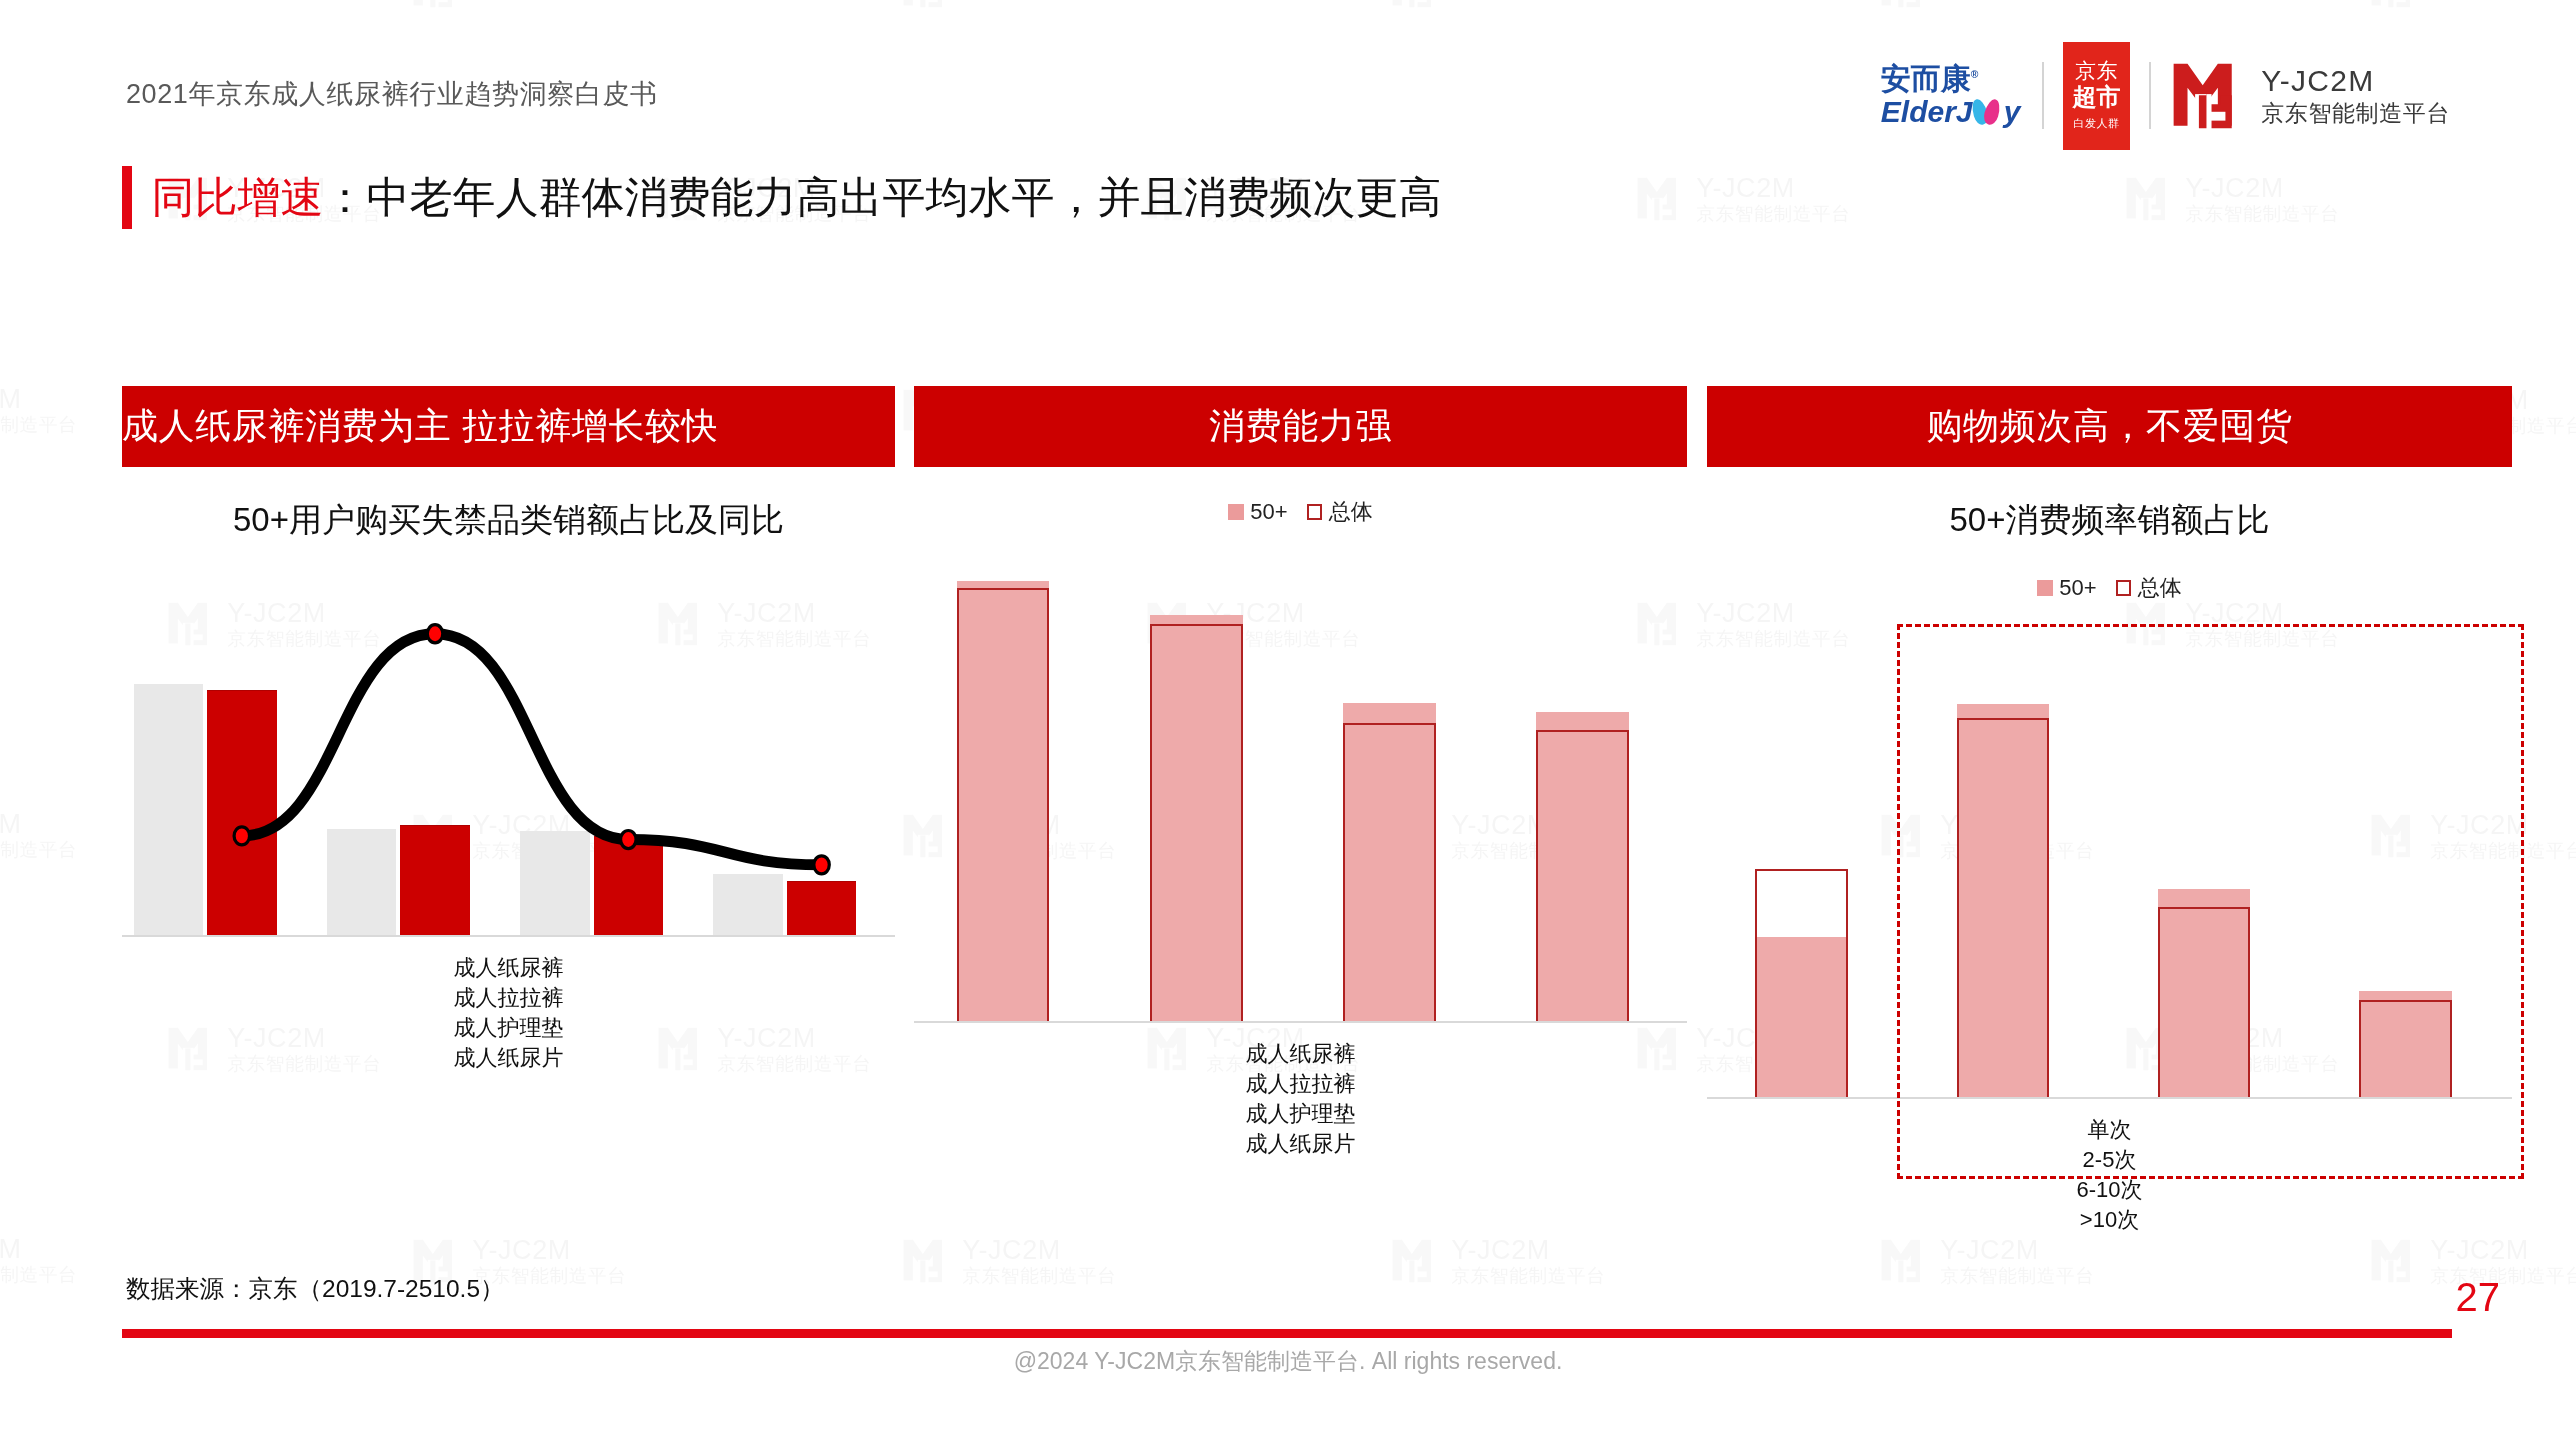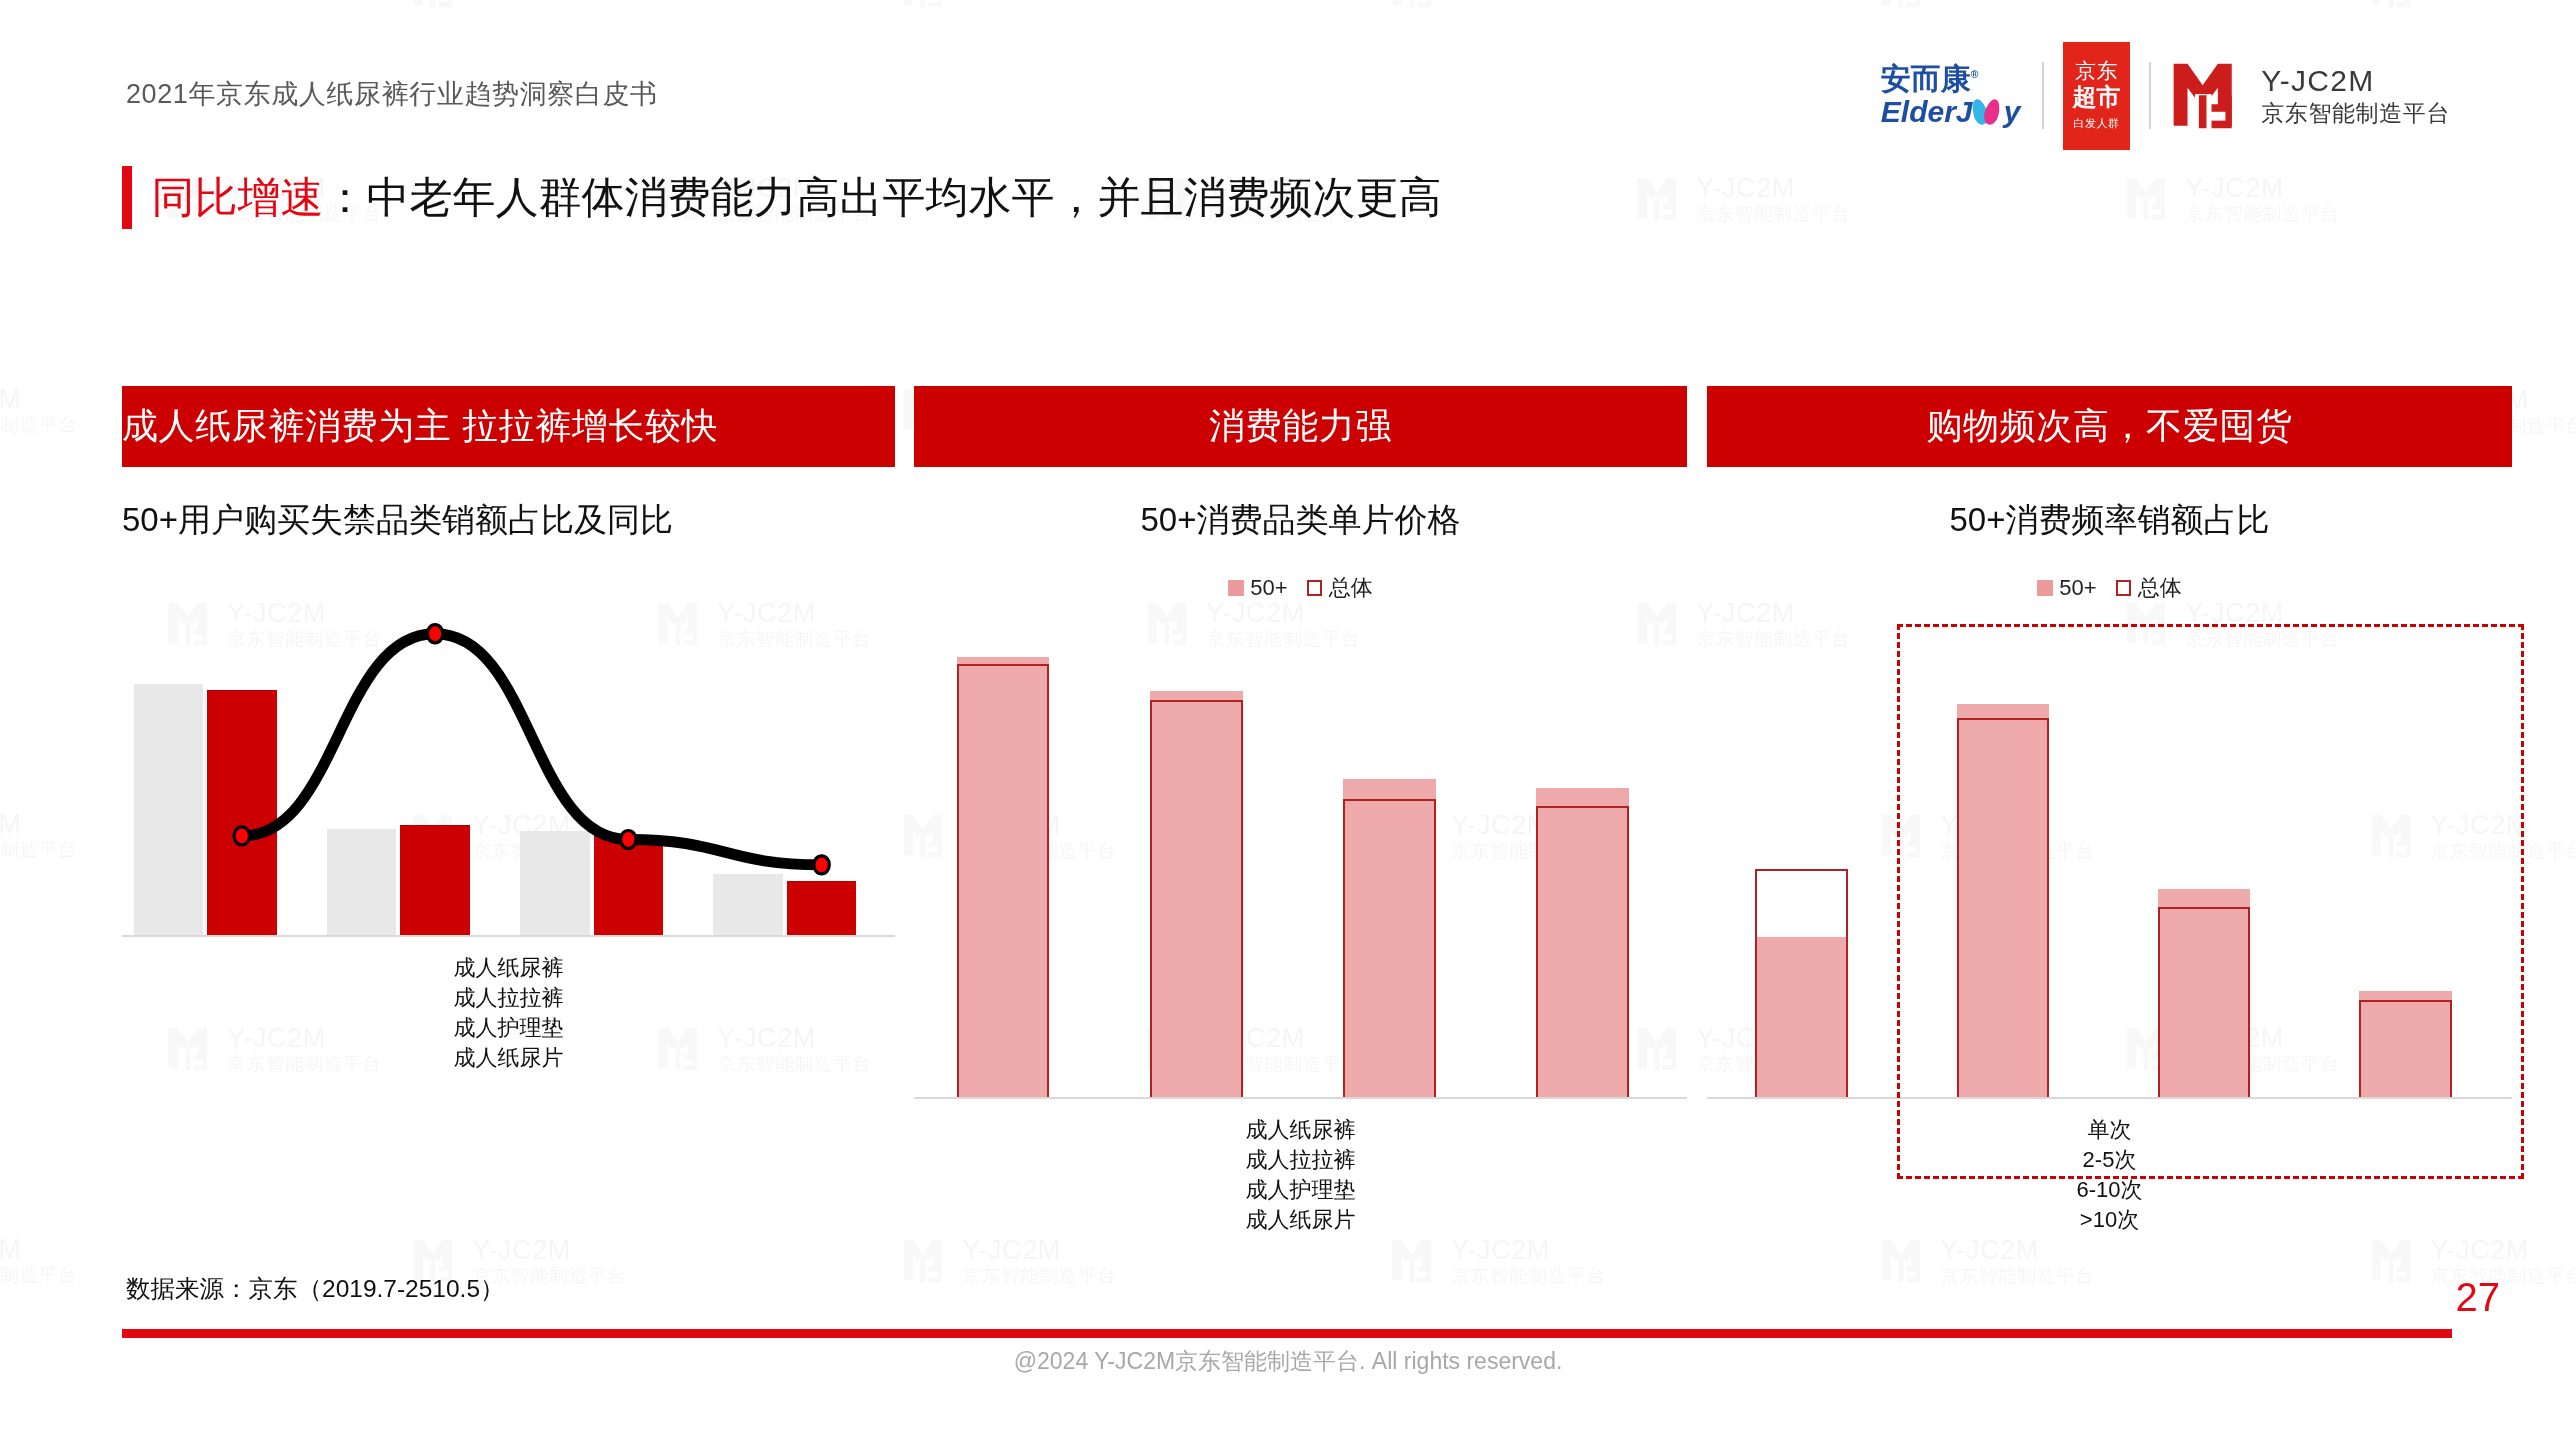--- a/index.html
+++ b/index.html
@@ -98,21 +98,21 @@
     height:81px;background:#cc0000;
     display:flex;align-items:center;
     color:#fff;font-size:36px;letter-spacing:0.6px;
   }
   .banner.center{justify-content:center;}
   .banner.left{}
 
   .subtitle{
     margin-top:31px;font-size:33px;color:#111;letter-spacing:0px;white-space:nowrap;
   }
-  #panel1 .subtitle{text-align:left;}
+  #panel1 .subtitle{text-align:center;}
   #panel2 .subtitle,#panel3 .subtitle{text-align:center;}
 
   .legend{display:flex;align-items:center;margin-top:30px;font-size:22px;color:#222;}
   #panel1 .legend{padding-left:39px;gap:23px;}
   #panel2 .legend,#panel3 .legend{justify-content:center;gap:19.3px;}
   .legend .item{display:flex;align-items:center;gap:6.4px;white-space:nowrap;}
   .sw-gray{width:36px;height:19.3px;background:#e8e8e8;}
   .sw-red{width:36px;height:19.3px;background:#cc0000;}
   .sw-line{width:45px;height:19.3px;position:relative;}
   .sw-line .ln{position:absolute;top:7.7px;left:0;width:45px;height:4.5px;background:#000;}
@@ -732,21 +732,20 @@
   <div class="xlabels" id="chart1-xlabels">
       <div class="xl">成人纸尿裤</div>
       <div class="xl">成人拉拉裤</div>
       <div class="xl">成人护理垫</div>
       <div class="xl">成人纸尿片</div>
     </div>
 </div>
 
 <div class="panel" id="panel2">
   <div class="banner center">消费能力强</div>
-  <div class="subtitle">50+消费品类单片价格</div>
 
   <div class="legend">
     <div class="item">
       <span class="sw-pink"></span>
       <span>50+</span>
     </div>
     <div class="item">
       <span class="sw-hollow"></span>
       <span>总体</span>
     </div>

